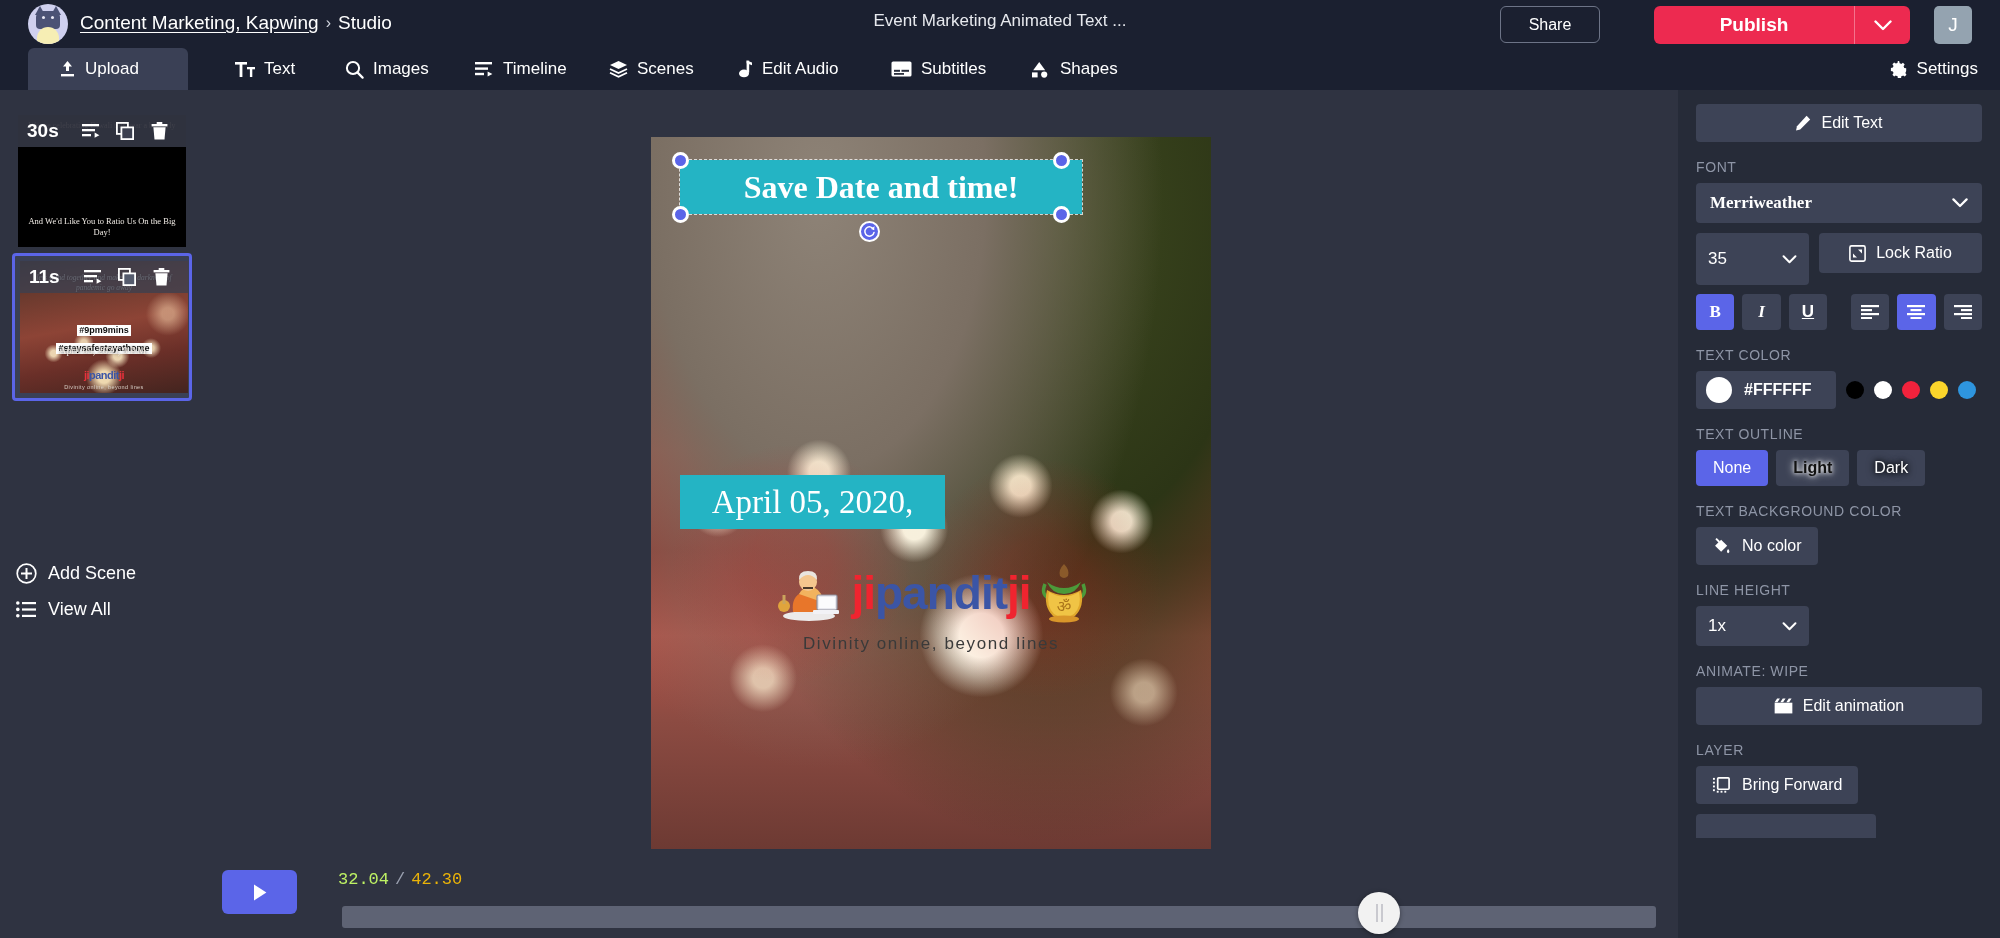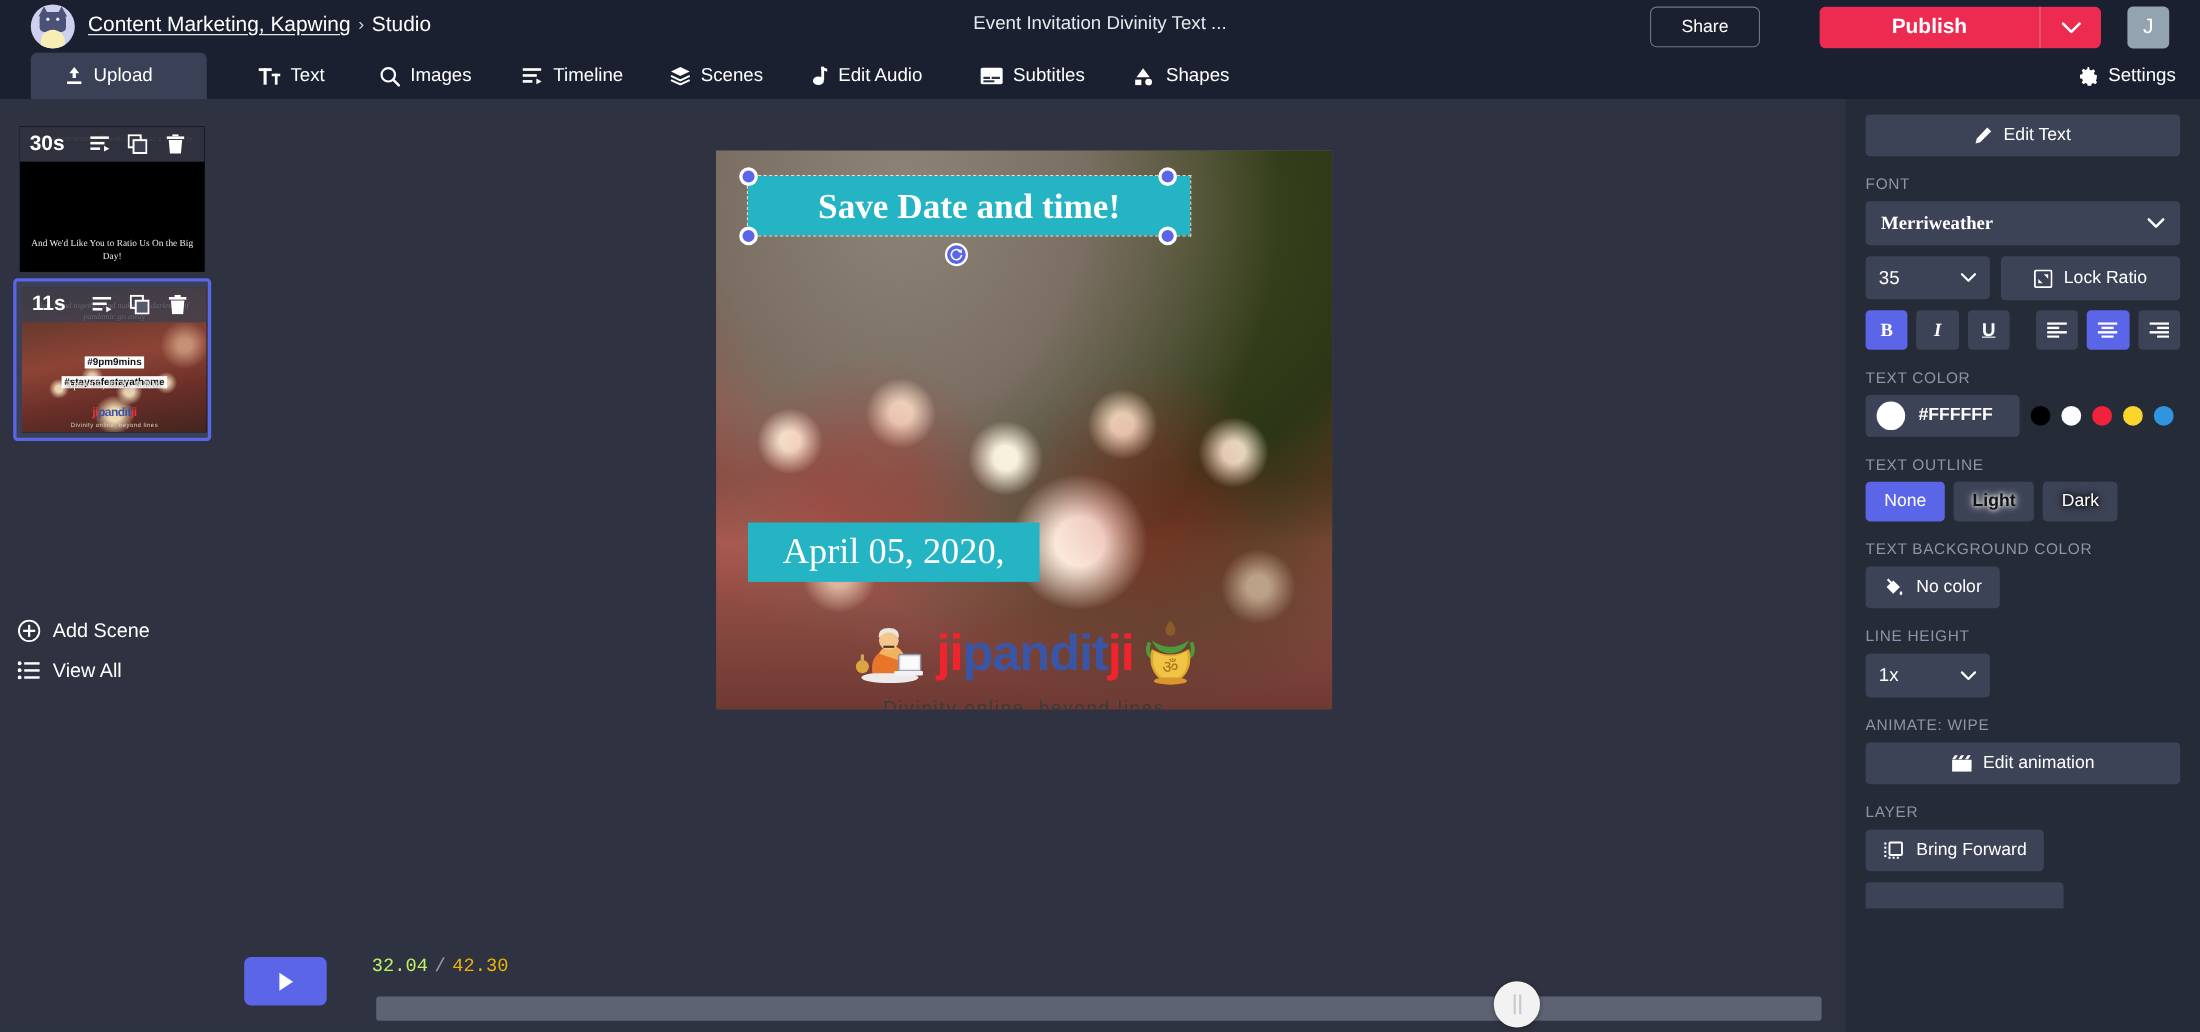--- a/index.html
+++ b/index.html
@@ -169,21 +169,21 @@
   }
   #add-scene { top: 473px; }
   #view-all { top: 509px; }
 
   
   #canvas-area {
     position: absolute; left: 210px; top: 90px; right: 322px; bottom: 0;
     background: #2f3341;
   }
   #canvas {
-    position: absolute; left: 441px; top: 47px; width: 560px; height: 508px;
+    position: absolute; left: 441px; top: 47px; width: 560px; height: 712px;
     overflow: hidden;
     background:
       radial-gradient(circle at 12% 52%, rgba(255,248,225,0.95) 0 9px, rgba(255,248,225,0) 30px),
       radial-gradient(circle at 30% 47%, rgba(255,246,220,0.9) 0 10px, rgba(255,246,220,0) 32px),
       radial-gradient(circle at 47% 55%, rgba(255,248,228,0.95) 0 11px, rgba(255,248,228,0) 34px),
       radial-gradient(circle at 66% 49%, rgba(255,245,215,0.9) 0 10px, rgba(255,245,215,0) 32px),
       radial-gradient(circle at 84% 54%, rgba(255,246,222,0.9) 0 10px, rgba(255,246,222,0) 32px),
       radial-gradient(circle at 59% 70%, rgba(255,250,235,1) 0 22px, rgba(255,250,235,0) 62px),
       radial-gradient(circle at 20% 76%, rgba(255,240,210,0.7) 0 10px, rgba(255,240,210,0) 34px),
       radial-gradient(circle at 88% 78%, rgba(255,238,205,0.55) 0 10px, rgba(255,238,205,0) 34px),
@@ -283,21 +283,21 @@
     display:flex; align-items:center; justify-content:center; gap:10px;
   }
   .pnl-select {
     width:100%; height: 40px; background:#3d4356; border:none; border-radius:4px;
     color:#fff; font-size:17px; padding: 0 14px; cursor:pointer;
     display:flex; align-items:center; justify-content:space-between;
   }
   .pnl-select .val { white-space:nowrap; overflow:hidden; }
   .row2 { display:flex; gap:10px; }
   .size-select {
-    width: 113px; height: 39px; background:#3d4356; border:none; border-radius:4px;
+    width: 113px; height: 52px; background:#3d4356; border:none; border-radius:4px;
     color:#fff; font-size:17px; padding: 0 12px; cursor:pointer;
     display:flex; align-items:center; justify-content:space-between;
   }
   .lock-ratio {
     flex: 1; height: 40px; background:#3d4356; border:none; border-radius:4px;
     color:#fff; font-size:16px; cursor:pointer;
     display:flex; align-items:center; justify-content:center; gap:10px;
   }
   .style-row { display:flex; gap:8px; margin-top: 9px; }
   .style-btn {
@@ -357,21 +357,21 @@
     <div class="eye r"></div>
     <div class="cat-body"></div>
   </div>
 
   <div id="breadcrumb">
     <span class="crumb-link">Content Marketing, Kapwing</span>
     <span class="crumb-sep">›</span>
     <span class="crumb-cur">Studio</span>
   </div>
 
-  <div id="doc-title">Event Invitation Divinity Text ...</div>
+  <div id="doc-title">Event Marketing Animated Text ...</div>
 
   <div id="share-btn">Share</div>
 
   <div id="publish-group">
     <div id="publish-btn">Publish</div>
     <div id="publish-caret">
       <svg width="18" height="11" viewBox="0 0 18 11">
         <path d="M1.5 1.5 L9 9 L16.5 1.5" stroke="#fff" stroke-width="2.4" fill="none" stroke-linecap="round" stroke-linejoin="round"></path>
       </svg>
     </div>

